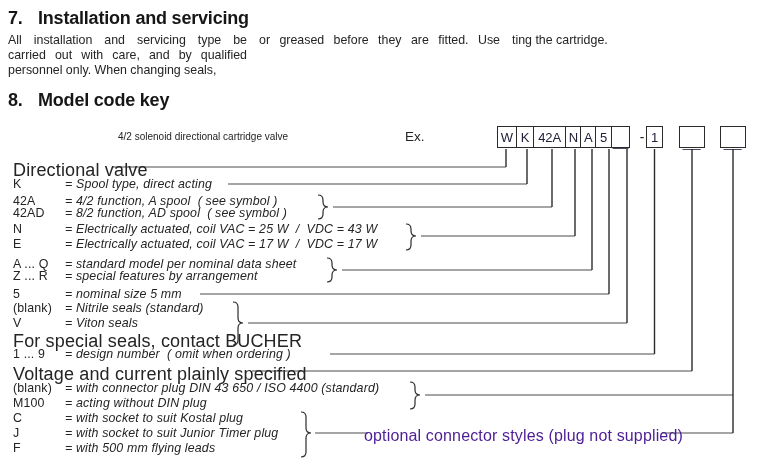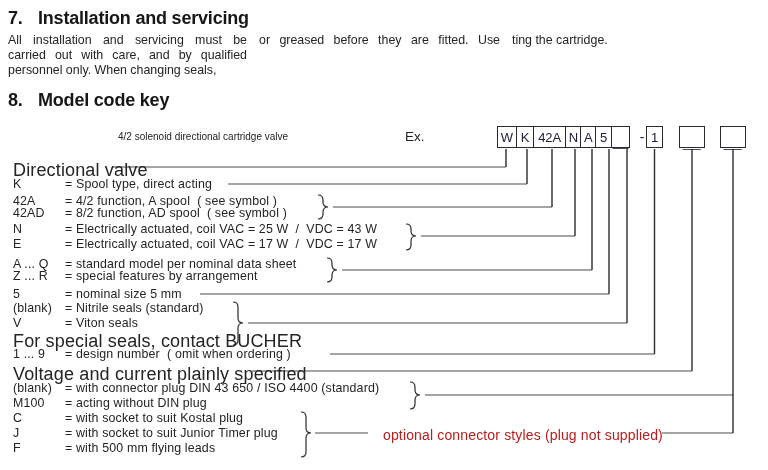--- a/index.html
+++ b/index.html
@@ -10,21 +10,21 @@
   }
   
   .sec-head{position:absolute; display:flex; font-size:18px; font-weight:bold; letter-spacing:-0.2px; color:#161616;}
   .sec-head .num{width:30px;}
   
   .pcol{position:absolute; top:33px; font-size:12.4px; line-height:15px; color:#242424;}
   .pline{text-align:justify; text-align-last:justify;}
   
   .krow{position:absolute; left:13px; font-size:12.4px; letter-spacing:0.15px; color:#242424; white-space:pre;}
   .krow .code{position:absolute; left:0; top:0; white-space:pre;}
-  .krow .desc{position:absolute; left:52px; top:0; white-space:pre;}
+  .krow .desc{position:absolute; left:52px; top:0; white-space:pre;font-style:italic;}
   .fullrow{position:absolute; left:13px; font-size:18px; letter-spacing:0.15px; color:#242424; white-space:pre;}
   
   .caption{position:absolute; left:118px; top:131px; font-size:10px; color:#242424;}
   .exlabel{position:absolute; left:405px; top:129px; font-size:13.5px; color:#242424;}
   
   .cboxes{position:absolute; left:497px; top:126px; display:flex;}
   .cbox{height:22px; border:1.4px solid #2b2b2b; margin-left:-1.4px;
         display:flex; align-items:center; justify-content:center;
         font-size:13px; color:#20203a; box-sizing:border-box; background:#fff;}
   .cbox:first-child{margin-left:0;}
@@ -34,21 +34,21 @@
   .cbox.u span{display:inline-block; transform:scaleX(2.1); transform-origin:center; line-height:10px;}
   .sbox{position:absolute; top:126px; height:22px; border:1.4px solid #2b2b2b;
         box-sizing:border-box; display:flex; align-items:flex-end; justify-content:center;
         font-size:13px; color:#20203a; background:#fff;}
   .sbox span{display:inline-block; transform:scaleX(2.4); transform-origin:center; line-height:9px;}
   .dash{position:absolute; left:637px; top:126px; width:10px; height:22px;
         display:flex; align-items:center; justify-content:center; font-size:14px; color:#242424;}
   .dbox{position:absolute; left:646px; top:126px; width:17px; height:22px;
         border:1.4px solid #2b2b2b; box-sizing:border-box; display:flex; align-items:center;
         justify-content:center; font-size:13px; color:#20203a; background:#fff;}
-  .annotation{position:absolute; left:383px; top:427px; font-size:14px; letter-spacing:0.15px; color:#b91c1c; white-space:pre;}
+  .annotation{position:absolute; left:364px; top:427px; font-size:16px; letter-spacing:0.15px; color:#4c1d95; white-space:pre;}
   svg.overlay{position:absolute; left:0; top:0; pointer-events:none;}
 </style>
 </head>
 <body>
 
 <div class="page">
 
   <svg class="overlay" width="768" height="470" viewBox="0 0 768 470">
     <g stroke="#4d4d4d" stroke-width="1.2" fill="none">
       <line x1="112" y1="167" x2="506" y2="167"></line>
@@ -85,21 +85,21 @@
       <path d="M301,412 Q306,412 306,417 L306,428 Q306,433 311,433 Q306,433 306,438 L306,452 Q306,457 301,457"></path>
     </g>
   </svg>
 
   <div class="sec-head" style="left:8px; top:8px;">
     <span class="num">7.</span>
     <span>Installation and servicing</span>
   </div>
 
   <div class="pcol" style="left:8px; width:239px;">
-    <div class="pline">All installation and servicing  must be</div>
+    <div class="pline">All installation and servicing  type be</div>
     <div class="pline">carried out with care, and by qualified</div>
     <div>personnel only. When changing seals,</div>
   </div>
   <div class="pcol" style="left:259px; width:241px;">
     <div class="pline">or greased before they are fitted. Use</div>
   </div>
   <div class="pcol" style="left:512px; width:248px;">
     <div>ting the cartridge.</div>
   </div>
 

